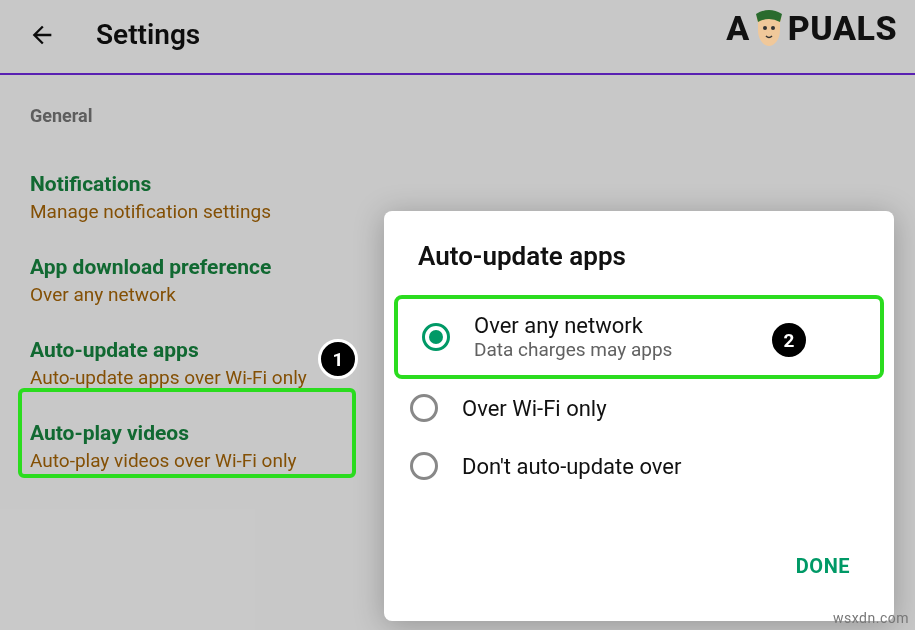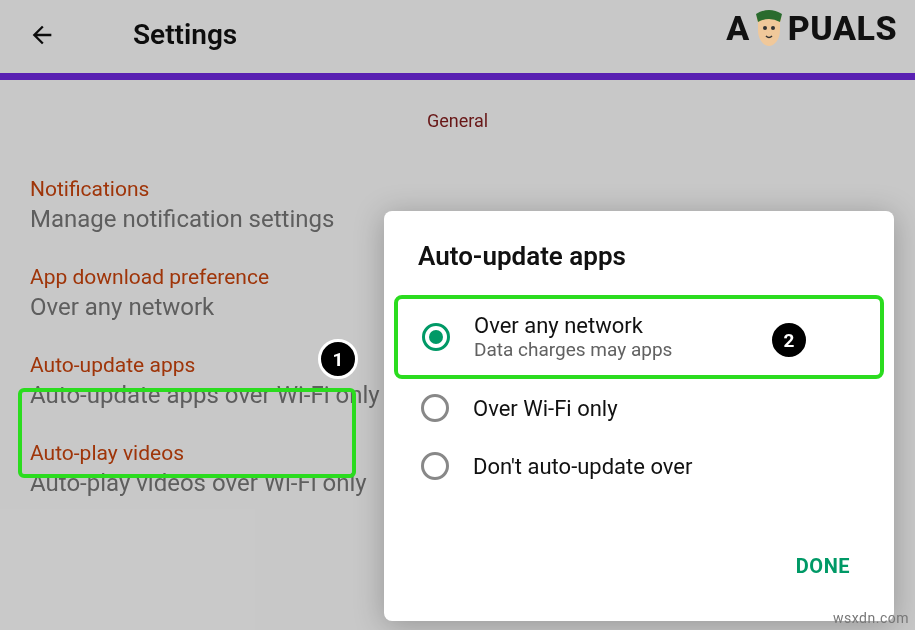--- a/index.html
+++ b/index.html
@@ -31,23 +31,22 @@
       bottom: 4px;
       font-size: 14px;
       color: #777;
       z-index: 40;
       letter-spacing: .5px;
     }
     .header {
       display: flex;
       align-items: center;
       padding: 18px 28px 22px 28px;
-      border-bottom: 7px solid #6d28d9;
-      position: relative;
-      gap: 37px;
+      border-bottom: 2px solid #6d28d9;
+      position: relative;
     }
     .back-arrow {
       width: 28px;
       height: 28px;
       margin-right: 40px;
       cursor: pointer;
     }
     .header-title {
       font-size: 28px;
       font-weight: 600;
@@ -72,38 +71,37 @@
       width: 34px;
       height: 40px;
       margin: 0 2px;
       position: relative;
     }
     .content {
       padding: 30px 30px 0 30px;
     }
     .section-label {
       font-size: 18px;
-      color: #7f1d1d;
-      font-weight: 400;
+      color: #737373;
+      font-weight: 700;
       margin-bottom: 36px;
-      text-align: center;
     }
     .setting-row {
       padding: 10px 0 22px 0;
       position: relative;
     }
     .setting-title {
       font-size: 21px;
-      color: #c2410c;
-      font-weight: 400;
+      color: #15803d;
+      font-weight: 700;
       margin-bottom: 4px;
     }
     .setting-sub {
-      font-size: 24px;
-      color: #737373;
+      font-size: 19px;
+      color: #a16207;
       font-weight: 400;
     }
     .highlight-box-1 {
       position: absolute;
       left: 18px;
       top: 388px;
       width: 338px;
       height: 90px;
       border: 4px solid #2bdc1f;
       border-radius: 6px;
@@ -150,21 +148,21 @@
       font-weight: 600;
       color: #111;
       padding: 0 34px 20px 34px;
     }
     .radio-group {
       padding: 4px 0;
     }
     .radio-option {
       display: flex;
       align-items: center;
-      padding: 14px 37px;
+      padding: 14px 26px;
       cursor: pointer;
       min-height: 58px;
     }
     .radio-option.first {
       margin: 0 10px;
       border: 4px solid #2bdc1f;
       border-radius: 8px;
       padding: 14px 24px;
     }
     .radio-btn {

